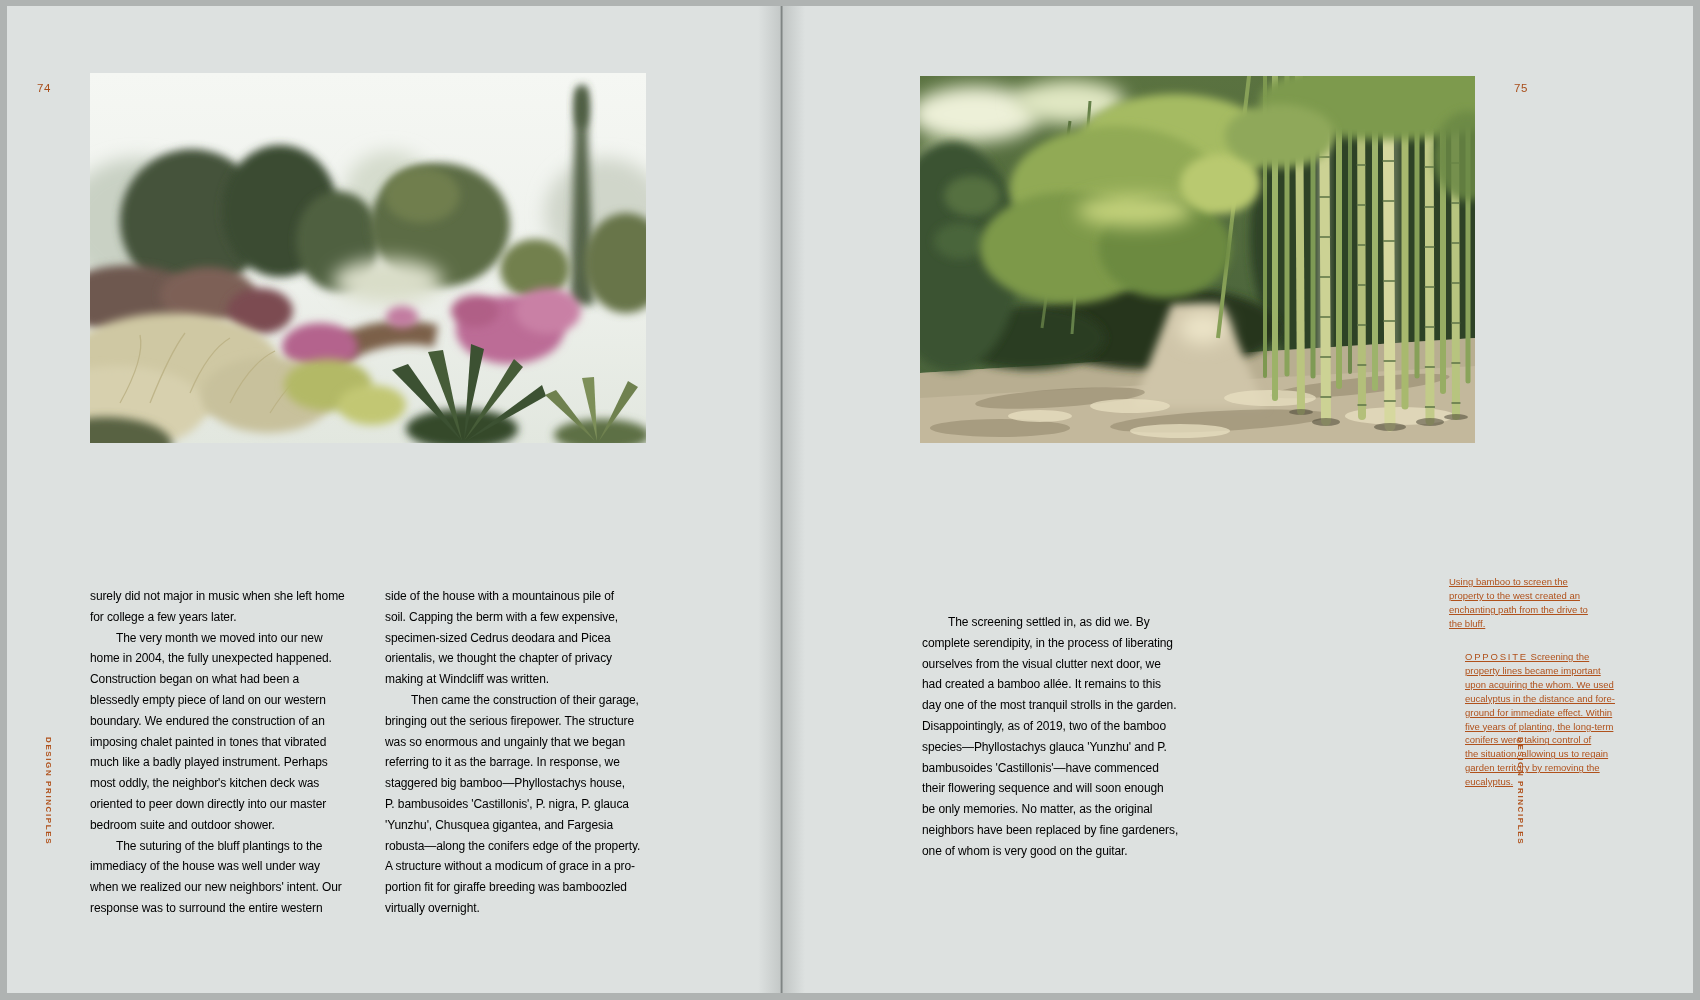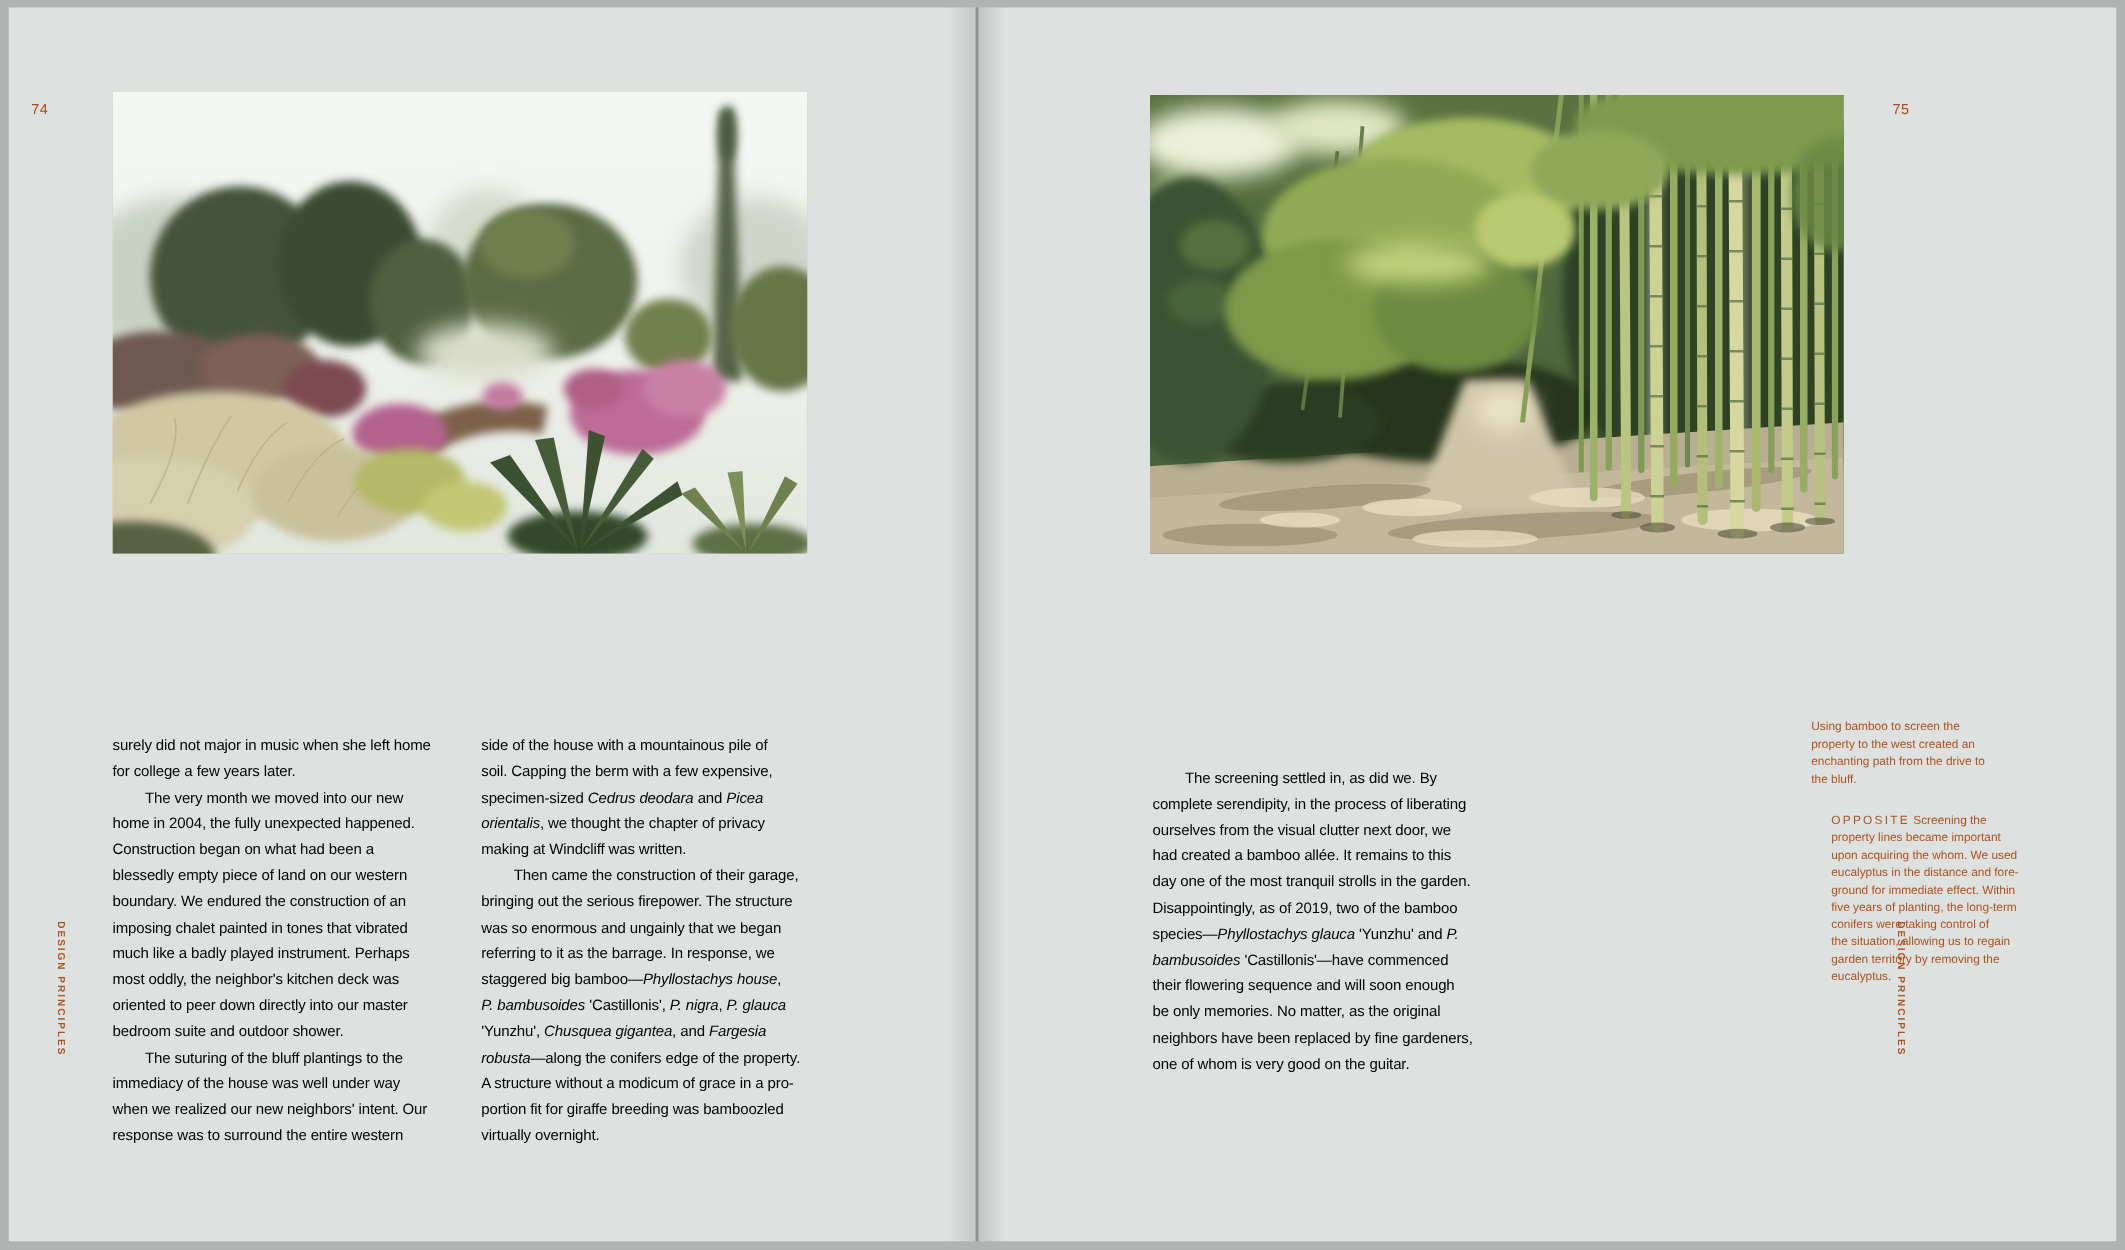--- a/index.html
+++ b/index.html
@@ -16,42 +16,42 @@
   .page.right::before{content:"";position:absolute;left:0;top:0;bottom:0;width:22px;
     background:linear-gradient(90deg,rgba(110,116,115,.25),rgba(110,116,115,0));}
   .gutter{position:absolute;left:780px;top:6px;bottom:7px;width:3px;
     background:linear-gradient(90deg,#c0c4c3,#7f8584,#aeb2b1);}
   .photo{position:absolute;overflow:hidden;background:#cdd3c9;}
   #photo-left{left:90px;top:73px;width:556px;height:370px;}
   #photo-right{left:920px;top:76px;width:555px;height:367px;}
   .photo svg{display:block;width:100%;height:100%;}
 
   .pagenum{position:absolute;font-size:11.5px;letter-spacing:.5px;color:#a84c18;}
-  #pn-left{left:25px;top:82px;}
+  #pn-left{left:37px;top:82px;}
   #pn-right{left:1514px;top:82px;}
 
   .mlabel{position:absolute;writing-mode:vertical-rl;font-size:8px;font-weight:700;
     letter-spacing:1.6px;color:#b0511b;}
   #ml-left{left:44px;top:737px;}
   #ml-right{left:1516px;top:737px;}
 
   .tcol{position:absolute;font-size:12px;line-height:20.8px;color:#000000;
     letter-spacing:-0.1px;white-space:nowrap;}
   #col1{left:90px;top:586px;}
   #col2{left:385px;top:586px;}
   #col3{left:922px;top:588px;margin-top:24px;}
   .tline{min-height:20.8px;}
   .tline.ind{padding-left:26px;}
-  .it{font-style:italic;text-align:center;}
+  .it{text-align:center;}
 
   .caption{position:absolute;left:1449px;font-size:9.5px;line-height:13.9px;
     color:#b0511b;white-space:nowrap;}
   #cap1{top:575px;}
   #cap2{top:650px;margin-left:16px;}
-  .caption .tline{min-height:13.9px;}
+  .caption .tline{min-height:13.9px;text-decoration:underline;}
   .lead{letter-spacing:1.8px;}
 </style>
 </head>
 <body>
 
 <div class="page left"></div>
 <div class="page right"></div>
 <div class="gutter"></div>
 
 <div class="pagenum" id="pn-left">74</div>

